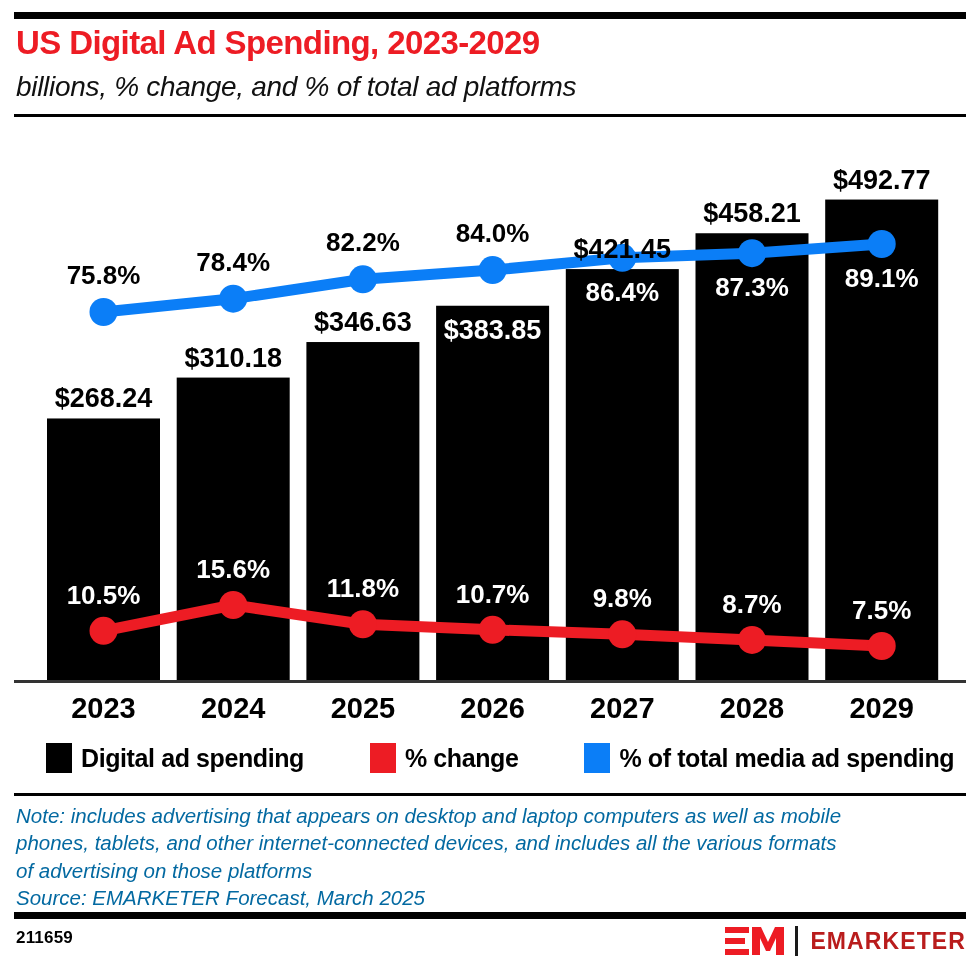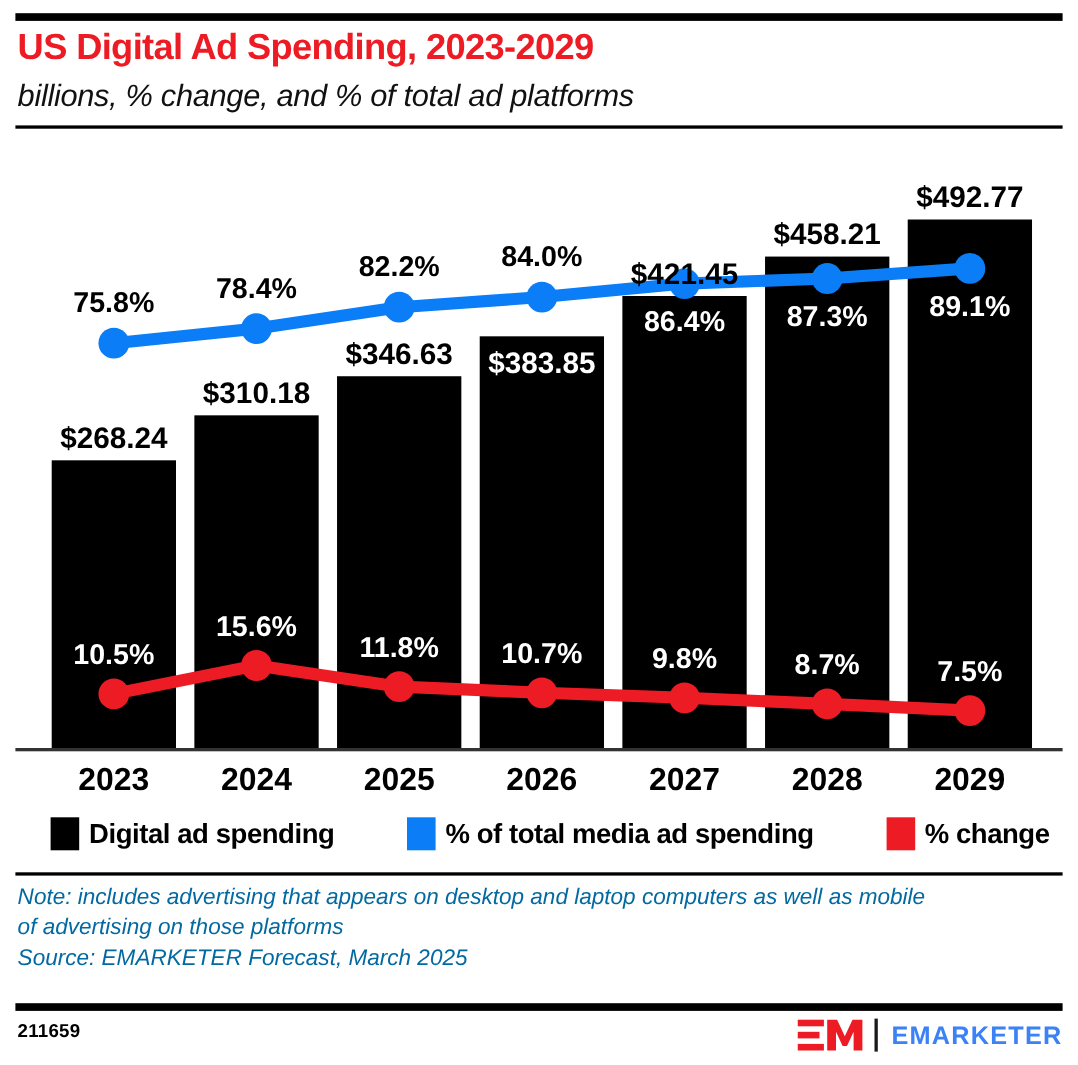--- a/index.html
+++ b/index.html
@@ -49,21 +49,21 @@
   .rule-bottom{position:absolute;left:14px;top:912px;width:952px;height:7px;background:#000;}
 
   
   .chart-id{
     position:absolute;left:16px;top:928px;
     font-size:17px;font-weight:700;letter-spacing:.2px;color:#000;
   }
   .brand{position:absolute;right:14px;top:924px;display:flex;align-items:center;height:34px;}
   .brand-mark{width:60px;height:32px;margin-right:10px;}
   .brand-div{width:3px;height:30px;background:#1a1a1a;margin-right:12px;}
-  .brand-word{font-size:23px;font-weight:700;letter-spacing:1.1px;color:#3b82f6;}
+  .brand-word{font-size:23px;font-weight:700;letter-spacing:1.1px;color:#b91c1c;}
 </style>
 </head>
 <body>
 
 <div class="sheet">
 
   <div class="rule-top"></div>
 
   <div class="title">US Digital Ad Spending, 2023-2029</div>
   <div class="subtitle">billions, % change, and % of total ad platforms</div>
@@ -125,33 +125,34 @@
         <text x="881.6999999999999" y="596" text-anchor="middle" font-family="&quot;Liberation Sans&quot;, sans-serif" font-size="29" font-weight="700" fill="#000">2029</text>
       </svg>
   </div>
 
   <div class="legend" id="legend-row">
       <div class="lg-item">
         <span class="lg-swatch" style="background: rgb(0, 0, 0);"></span>
         <span class="lg-label">Digital ad spending</span>
       </div>
       <div class="lg-item">
+        <span class="lg-swatch" style="background: rgb(237, 28, 36);"></span>
+        <span class="lg-label">% change</span>
+      </div>
+      <div class="lg-item">
         <span class="lg-swatch" style="background: rgb(11, 126, 247);"></span>
         <span class="lg-label">% of total media ad spending</span>
-      </div>
-      <div class="lg-item">
-        <span class="lg-swatch" style="background: rgb(237, 28, 36);"></span>
-        <span class="lg-label">% change</span>
       </div>
     </div>
 
   <div class="rule-legend"></div>
 
   <div class="notes">
     <div>Note: includes advertising that appears on desktop and laptop computers as well as mobile</div>
+    <div>phones, tablets, and other internet-connected devices, and includes all the various formats</div>
     <div>of advertising on those platforms</div>
     <div>Source: EMARKETER Forecast, March 2025</div>
   </div>
 
   <div class="rule-bottom"></div>
 
   <div class="chart-id">211659</div>
 
   <div class="brand">
     <svg class="brand-mark" viewBox="0 0 60 32">

